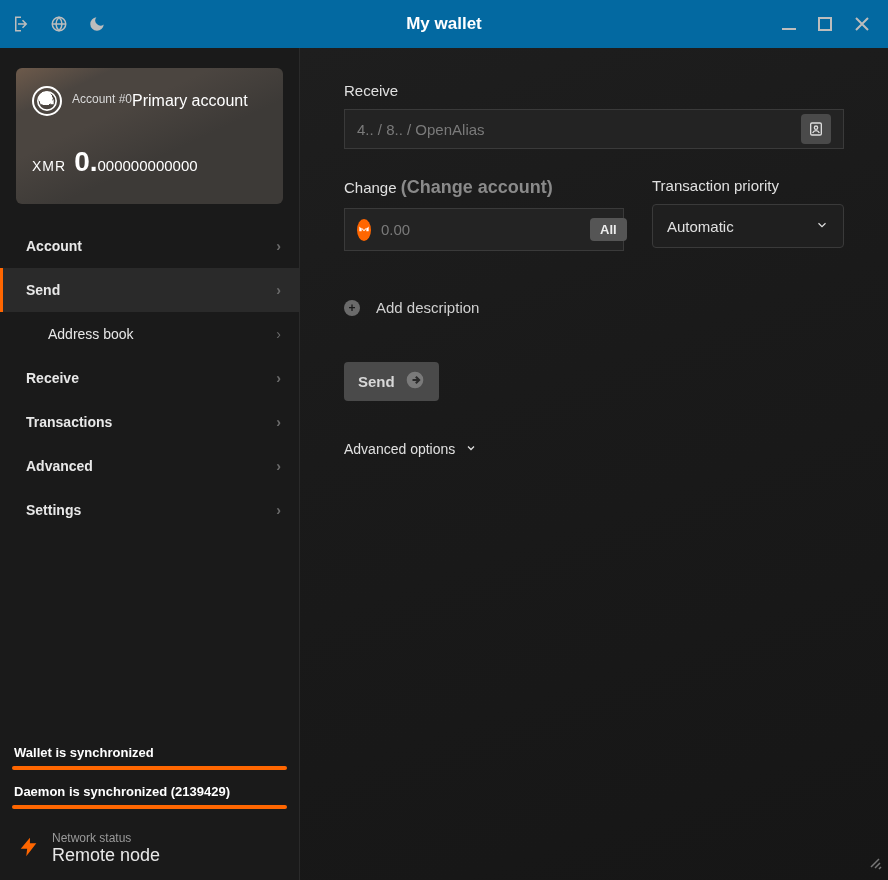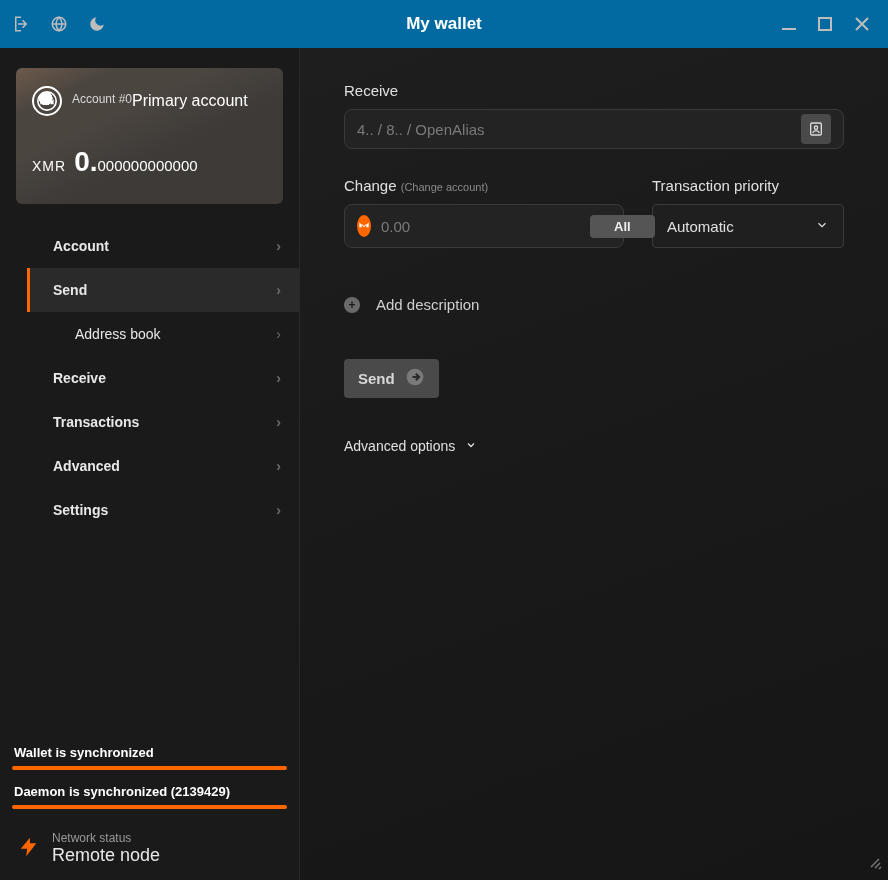--- a/index.html
+++ b/index.html
@@ -61,21 +61,21 @@
     .account-head { display: flex; align-items: center; }
     .account-head .text { display: flex; }
     .account-head .small { font-size: 12px; color: #d8d8d8; }
     .account-head .primary { font-size: 16px; color: #fff; }
     .balance { margin-top: 30px; display: flex; align-items: baseline; gap: 8px; color: #fff; }
     .balance .cur { font-size: 14px; letter-spacing: 1px; }
     .balance .major { font-size: 28px; font-weight: 600; }
     .balance .minor { font-size: 15px; }
 
     
-    .nav { margin-top: 20px; display: flex; flex-direction: column; padding-left: 27px; }
+    .nav { margin-top: 20px; display: flex; flex-direction: column; }
     .nav-item {
       display: flex; align-items: center; justify-content: space-between;
       padding: 14px 18px 14px 26px;
       color: #e8e8e8; font-size: 14px; font-weight: 600;
       cursor: pointer;
     }
     .nav-item.sub { padding-left: 48px; font-weight: 500; }
     .nav-item.active { background: #2a2a2a; border-left: 3px solid #ff6600; padding-left: 23px; }
     .nav-item .chev { color: #6b6b6b; }
 
@@ -84,26 +84,26 @@
     .sync-block { margin-bottom: 14px; }
     .sync-label { font-size: 13px; font-weight: 700; color: #fff; margin: 0 2px 6px 2px; }
     .sync-bar { height: 4px; background: #ff6600; border-radius: 2px; }
     .network-status { display: flex; align-items: center; gap: 12px; padding: 8px 6px 2px 6px; }
     .network-status .bolt { color: #ff6600; }
     .network-status .ns-small { font-size: 12px; color: #9a9a9a; }
     .network-status .ns-big { font-size: 18px; color: #e8e8e8; }
 
     
     .field-label { font-size: 15px; color: #e0e0e0; margin-bottom: 10px; }
-    .field-label .hint { color: #8a8a8a; font-size: 11px; font-weight: 400; }
+    .field-label .hint { color: #8a8a8a; font-size: 18px; font-weight: 700; }
     .text-input {
       flex: 1;
       background: #232323;
       border: 1px solid #3a3a3a;
-      border-radius: 8px;
+      border-radius: 0;
       padding: 9px 12px;
       color: #ccc;
       font-size: 15px;
       display: flex; align-items: center; gap: 10px;
       height: 40px;
     }
     .text-input input {
       flex: 1; background: transparent; border: none; outline: none;
       color: #ccc; font-size: 15px;
     }
@@ -119,21 +119,21 @@
     .col.amount { max-width: 280px; }
 
     .amount-input { position: relative; }
     .amount-input .xmr-badge {
       width: 22px; height: 22px; border-radius: 50%; background: #ff6600;
       display: inline-flex; align-items: center; justify-content: center;
       color: #fff; font-weight: 700; font-size: 11px;
     }
     .all-btn {
       background: #555; color: #eee; border-radius: 4px;
-      padding: 4px 24px; font-size: 13px; font-weight: 600; cursor: pointer;
+      padding: 4px 10px; font-size: 13px; font-weight: 600; cursor: pointer;
     }
 
     .select {
       height: 44px;
       background: #1f1f1f;
       border: 1px solid #3a3a3a;
       border-radius: 4px;
       padding: 0 14px;
       display: flex; align-items: center; justify-content: space-between;
       color: #e0e0e0; font-size: 15px; cursor: pointer;

